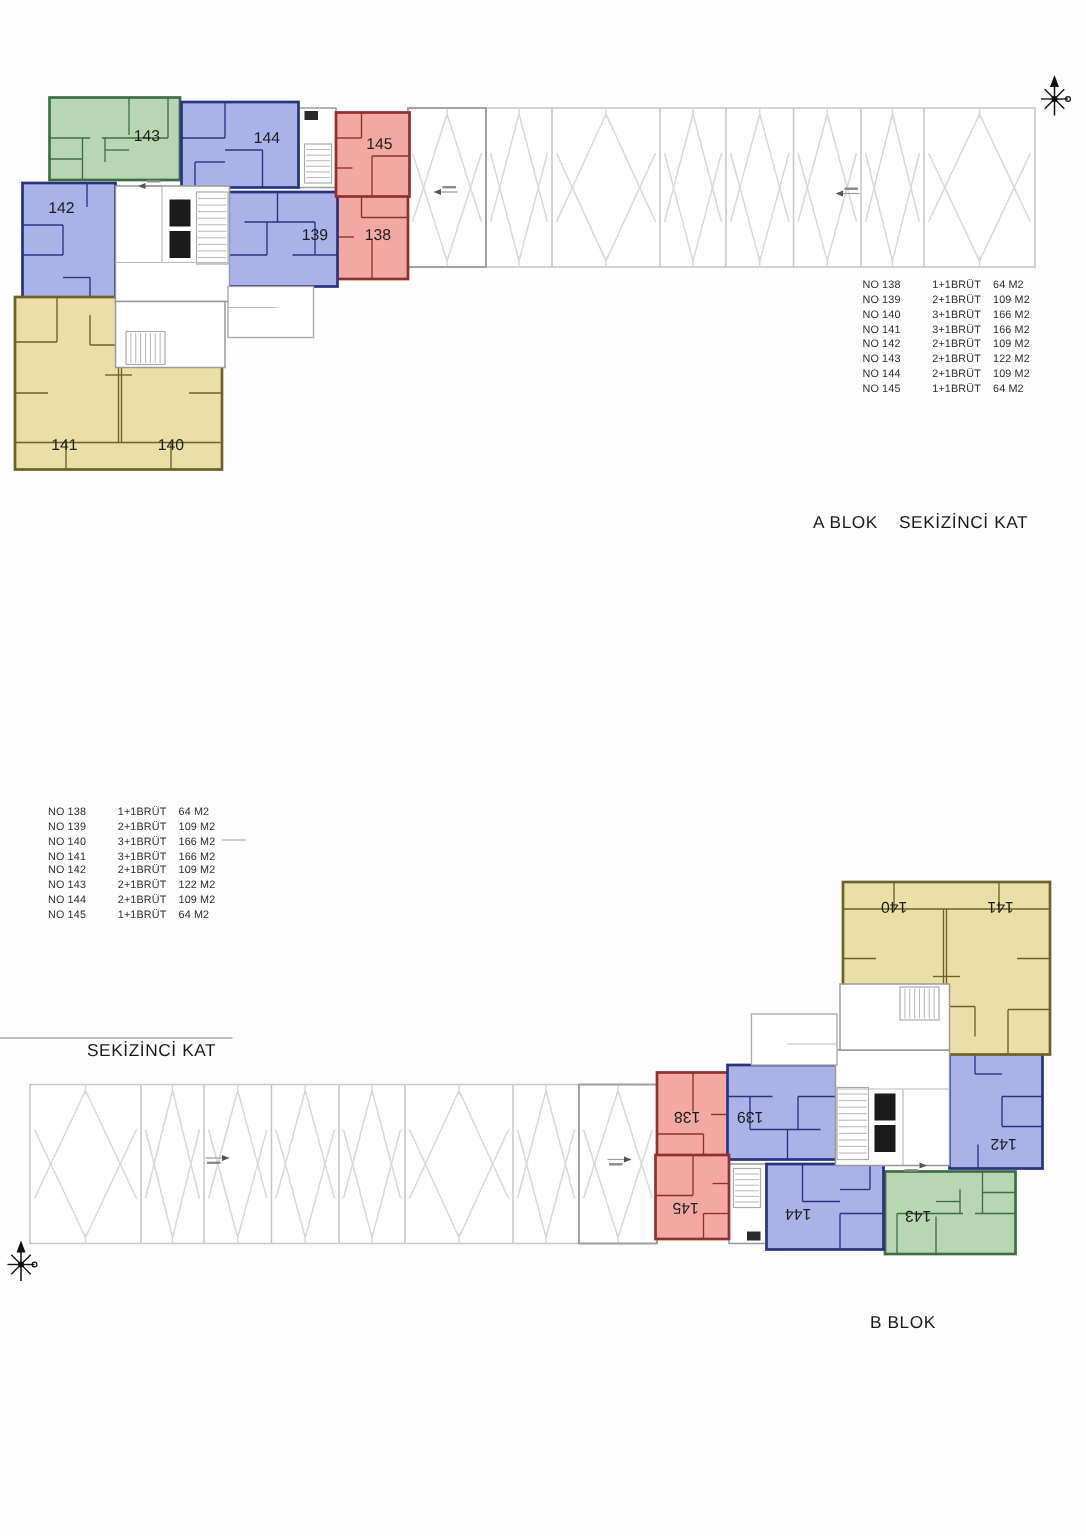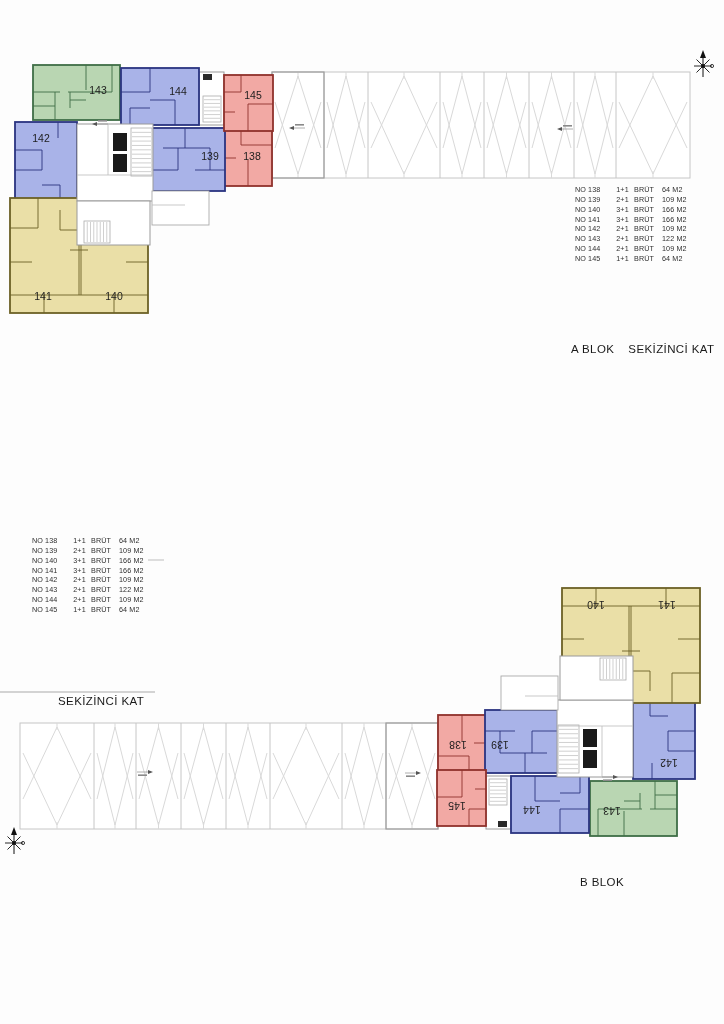--- a/index.html
+++ b/index.html
@@ -11,26 +11,26 @@
   svg{position:absolute;left:0;top:0;}
   svg text{font-family:"Liberation Sans", sans-serif;}
   .legend{
     position:absolute;display:grid;
     grid-template-columns:34px 25px 28px 48px;
     font-size:7.2px;line-height:9.85px;color:#2e2e2e;
     letter-spacing:0.1px;white-space:nowrap;
   }
   .legend-a{left:575px;top:185px;}
   .legend-b{left:32px;top:536px;}
-  .legend .c2{text-align:center;padding-left:2px;}
+  .legend .c2{text-align:right;padding-left:2px;}
   .sheet-label{
     position:absolute;font-size:11.5px;color:#1a1a1a;
     letter-spacing:0.4px;white-space:nowrap;
   }
-  .label-a{left:571px;top:343px;text-align:center;}
+  .label-a{left:542px;top:343px;text-align:center;}
   .label-a .block{margin-right:14px;}
   .label-b-floor{left:58px;top:695px;}
   .label-b-block{left:561px;top:876px;padding-left:19px;}
 </style>
 </head>
 <body>
 
 <div class="sheet">
 
   <svg id="plan" width="724" height="1024" viewBox="0 0 724 1024">

